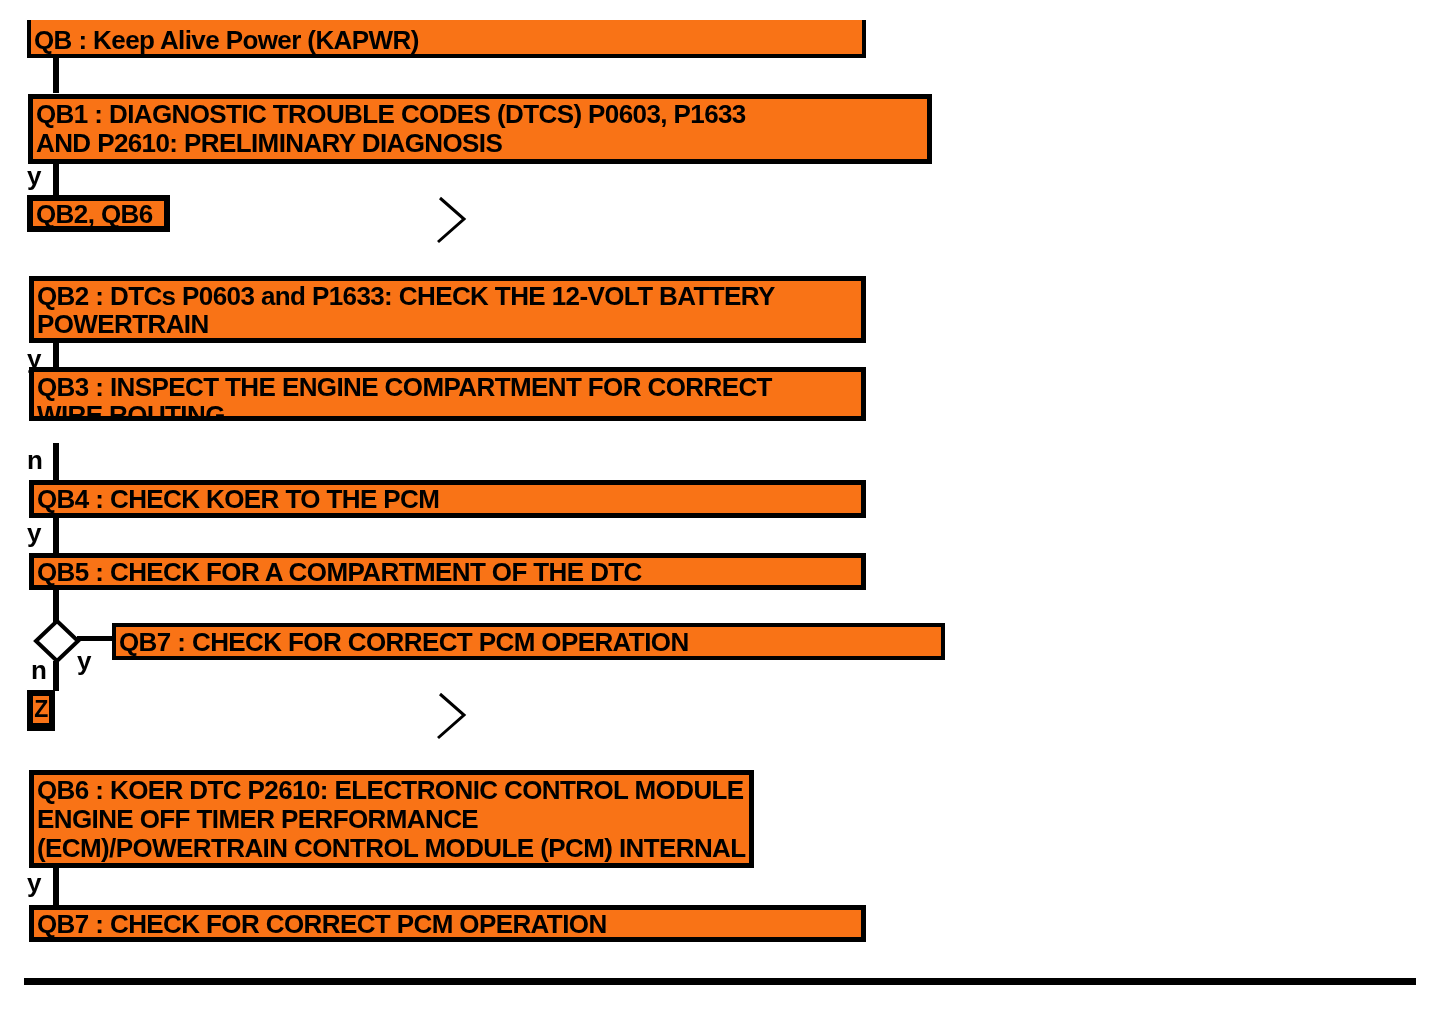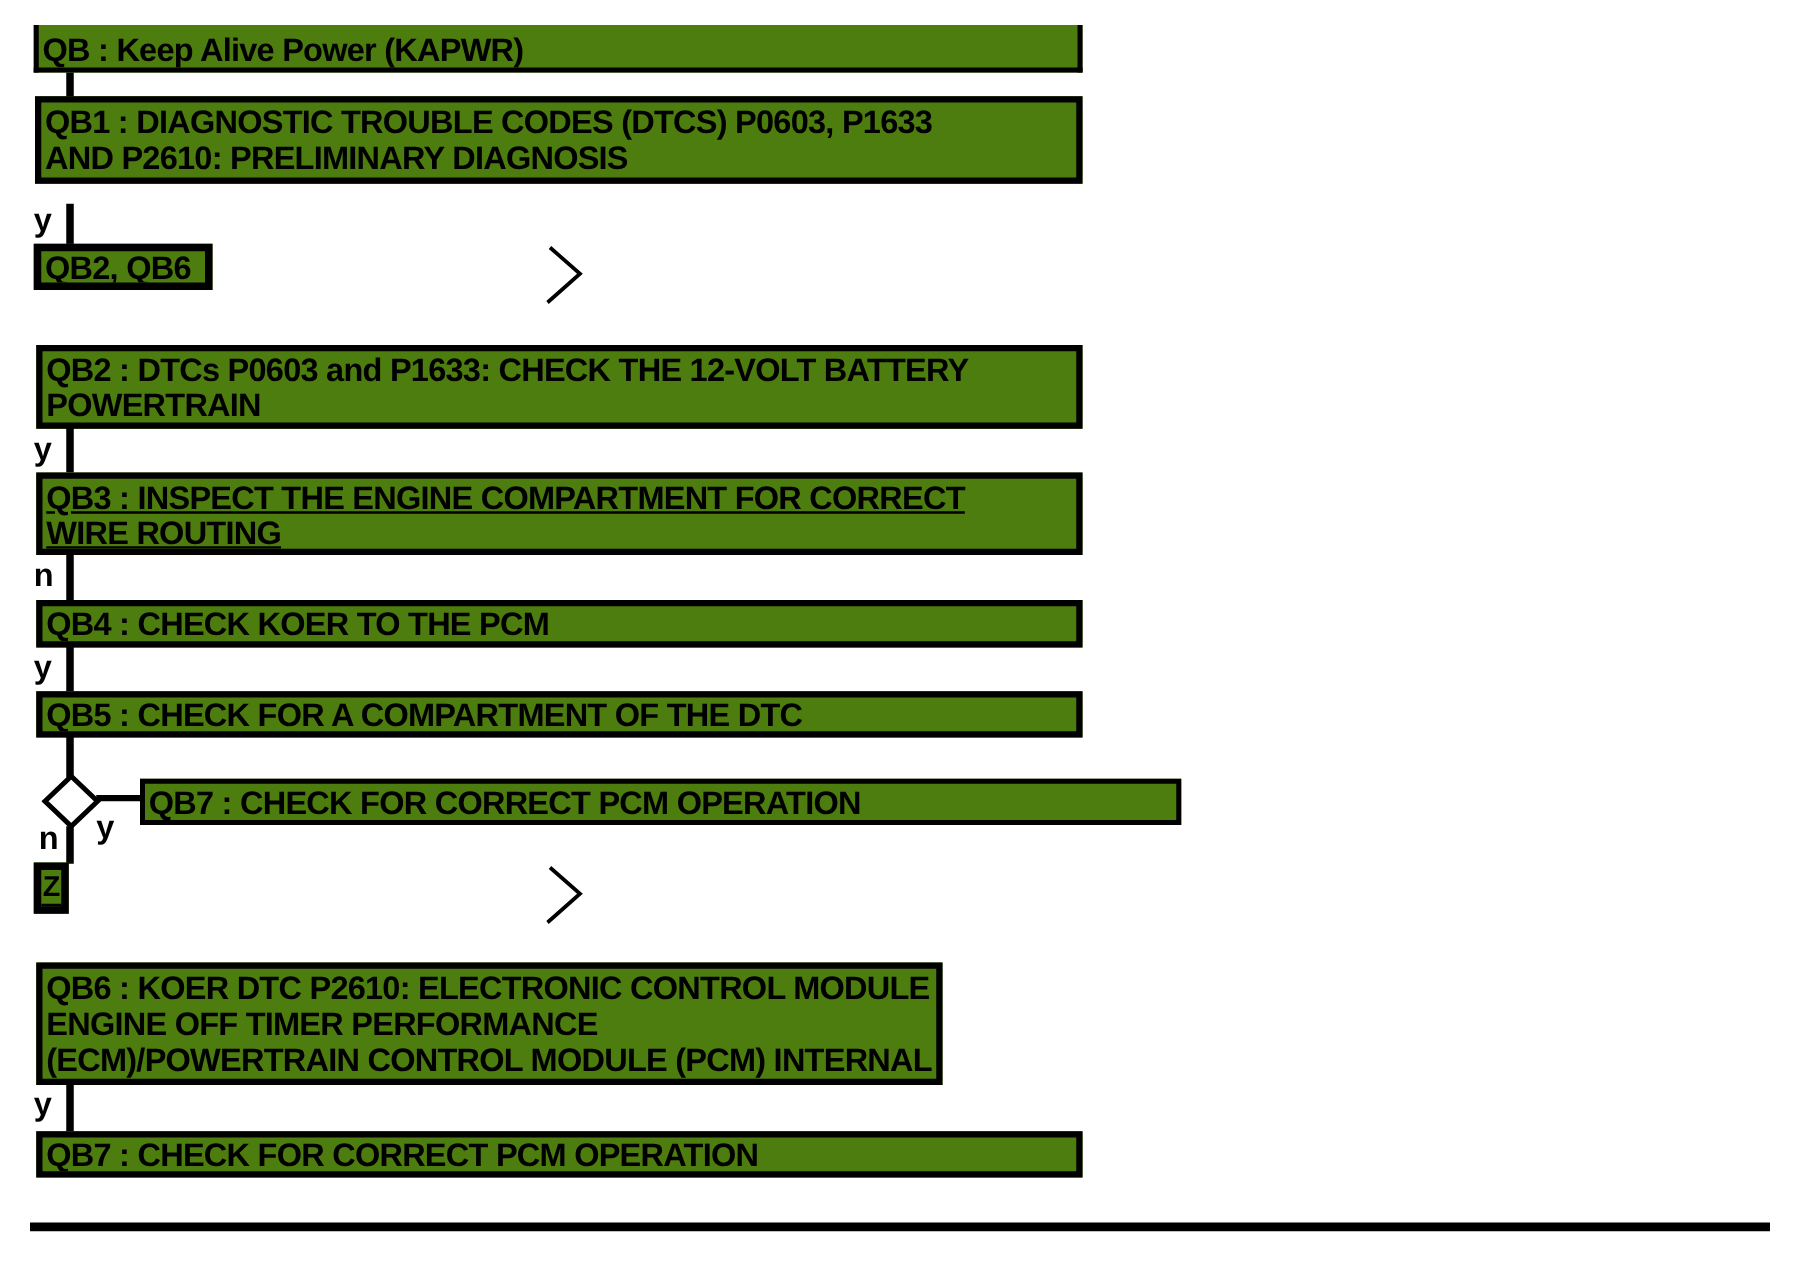--- a/index.html
+++ b/index.html
@@ -2,21 +2,21 @@
 <html><head>
 <meta charset="utf-8">
 <style>
   html,body{margin:0;padding:0;background:#ffffff;}
   #stage{
     position:relative;width:1440px;height:1012px;background:#ffffff;
     font-family:"Liberation Sans","DejaVu Sans",sans-serif;
     font-weight:bold;color:#000;overflow:hidden;
   }
   .box{
-    position:absolute;box-sizing:border-box;background:#4d7c0f;
+    position:absolute;box-sizing:border-box;background:#f97316;
     border:5px solid #000;font-size:26px;letter-spacing:-0.6px;
     line-height:28px;padding:1px 3px;white-space:nowrap;overflow:hidden;
   }
   .lh29{line-height:29px;}
   .single{display:flex;align-items:center;}
   .b6{border-width:6px;}
   .title-box{border-width:0 4px 4px 4px;padding-top:6px;}
   .lbl{
     position:absolute;font-size:26px;line-height:26px;letter-spacing:-0.5px;
   }
@@ -30,21 +30,21 @@
 <body>
 
 <div id="stage">
 
   <div class="box title-box" style="left:27px;top:20px;width:839px;height:38px;">
     <div class="line">QB : Keep Alive Power (KAPWR)</div>
   </div>
 
   <div class="vline" style="left:53px;top:58px;width:6px;height:35px;"></div>
 
-  <div class="box lh29" style="left:28px;top:77px;width:838px;height:70px;">
+  <div class="box lh29" style="left:28px;top:94px;width:904px;height:70px;">
     <div class="line">QB1 : DIAGNOSTIC TROUBLE CODES (DTCS) P0603, P1633</div>
     <div class="line">AND P2610: PRELIMINARY DIAGNOSIS</div>
   </div>
 
   <div class="lbl" style="left:27px;top:163px;">y</div>
   <div class="vline" style="left:53px;top:163px;width:6px;height:33px;"></div>
 
   <div class="box b6 single" style="left:27px;top:195px;width:143px;height:37px;">
     <div class="line">QB2, QB6</div>
   </div>
@@ -54,21 +54,21 @@
   </svg>
 
   <div class="box" style="left:29px;top:276px;width:837px;height:67px;">
     <div class="line">QB2 : DTCs P0603 and P1633: CHECK THE 12-VOLT BATTERY</div>
     <div class="line">POWERTRAIN</div>
   </div>
 
   <div class="lbl" style="left:27px;top:346px;">y</div>
   <div class="vline" style="left:53px;top:342px;width:6px;height:36px;"></div>
 
-  <div class="box" style="left:29px;top:378px;width:837px;height:66px;text-decoration:underline;">
+  <div class="box" style="left:29px;top:367px;width:837px;height:54px;">
     <div class="line">QB3 : INSPECT THE ENGINE COMPARTMENT FOR CORRECT</div>
     <div class="line">WIRE ROUTING</div>
   </div>
 
   <div class="lbl" style="left:27px;top:447px;">n</div>
   <div class="vline" style="left:53px;top:443px;width:6px;height:38px;"></div>
 
   <div class="box single" style="left:29px;top:480px;width:837px;height:38px;">
     <div class="line">QB4 : CHECK KOER TO THE PCM</div>
   </div>

